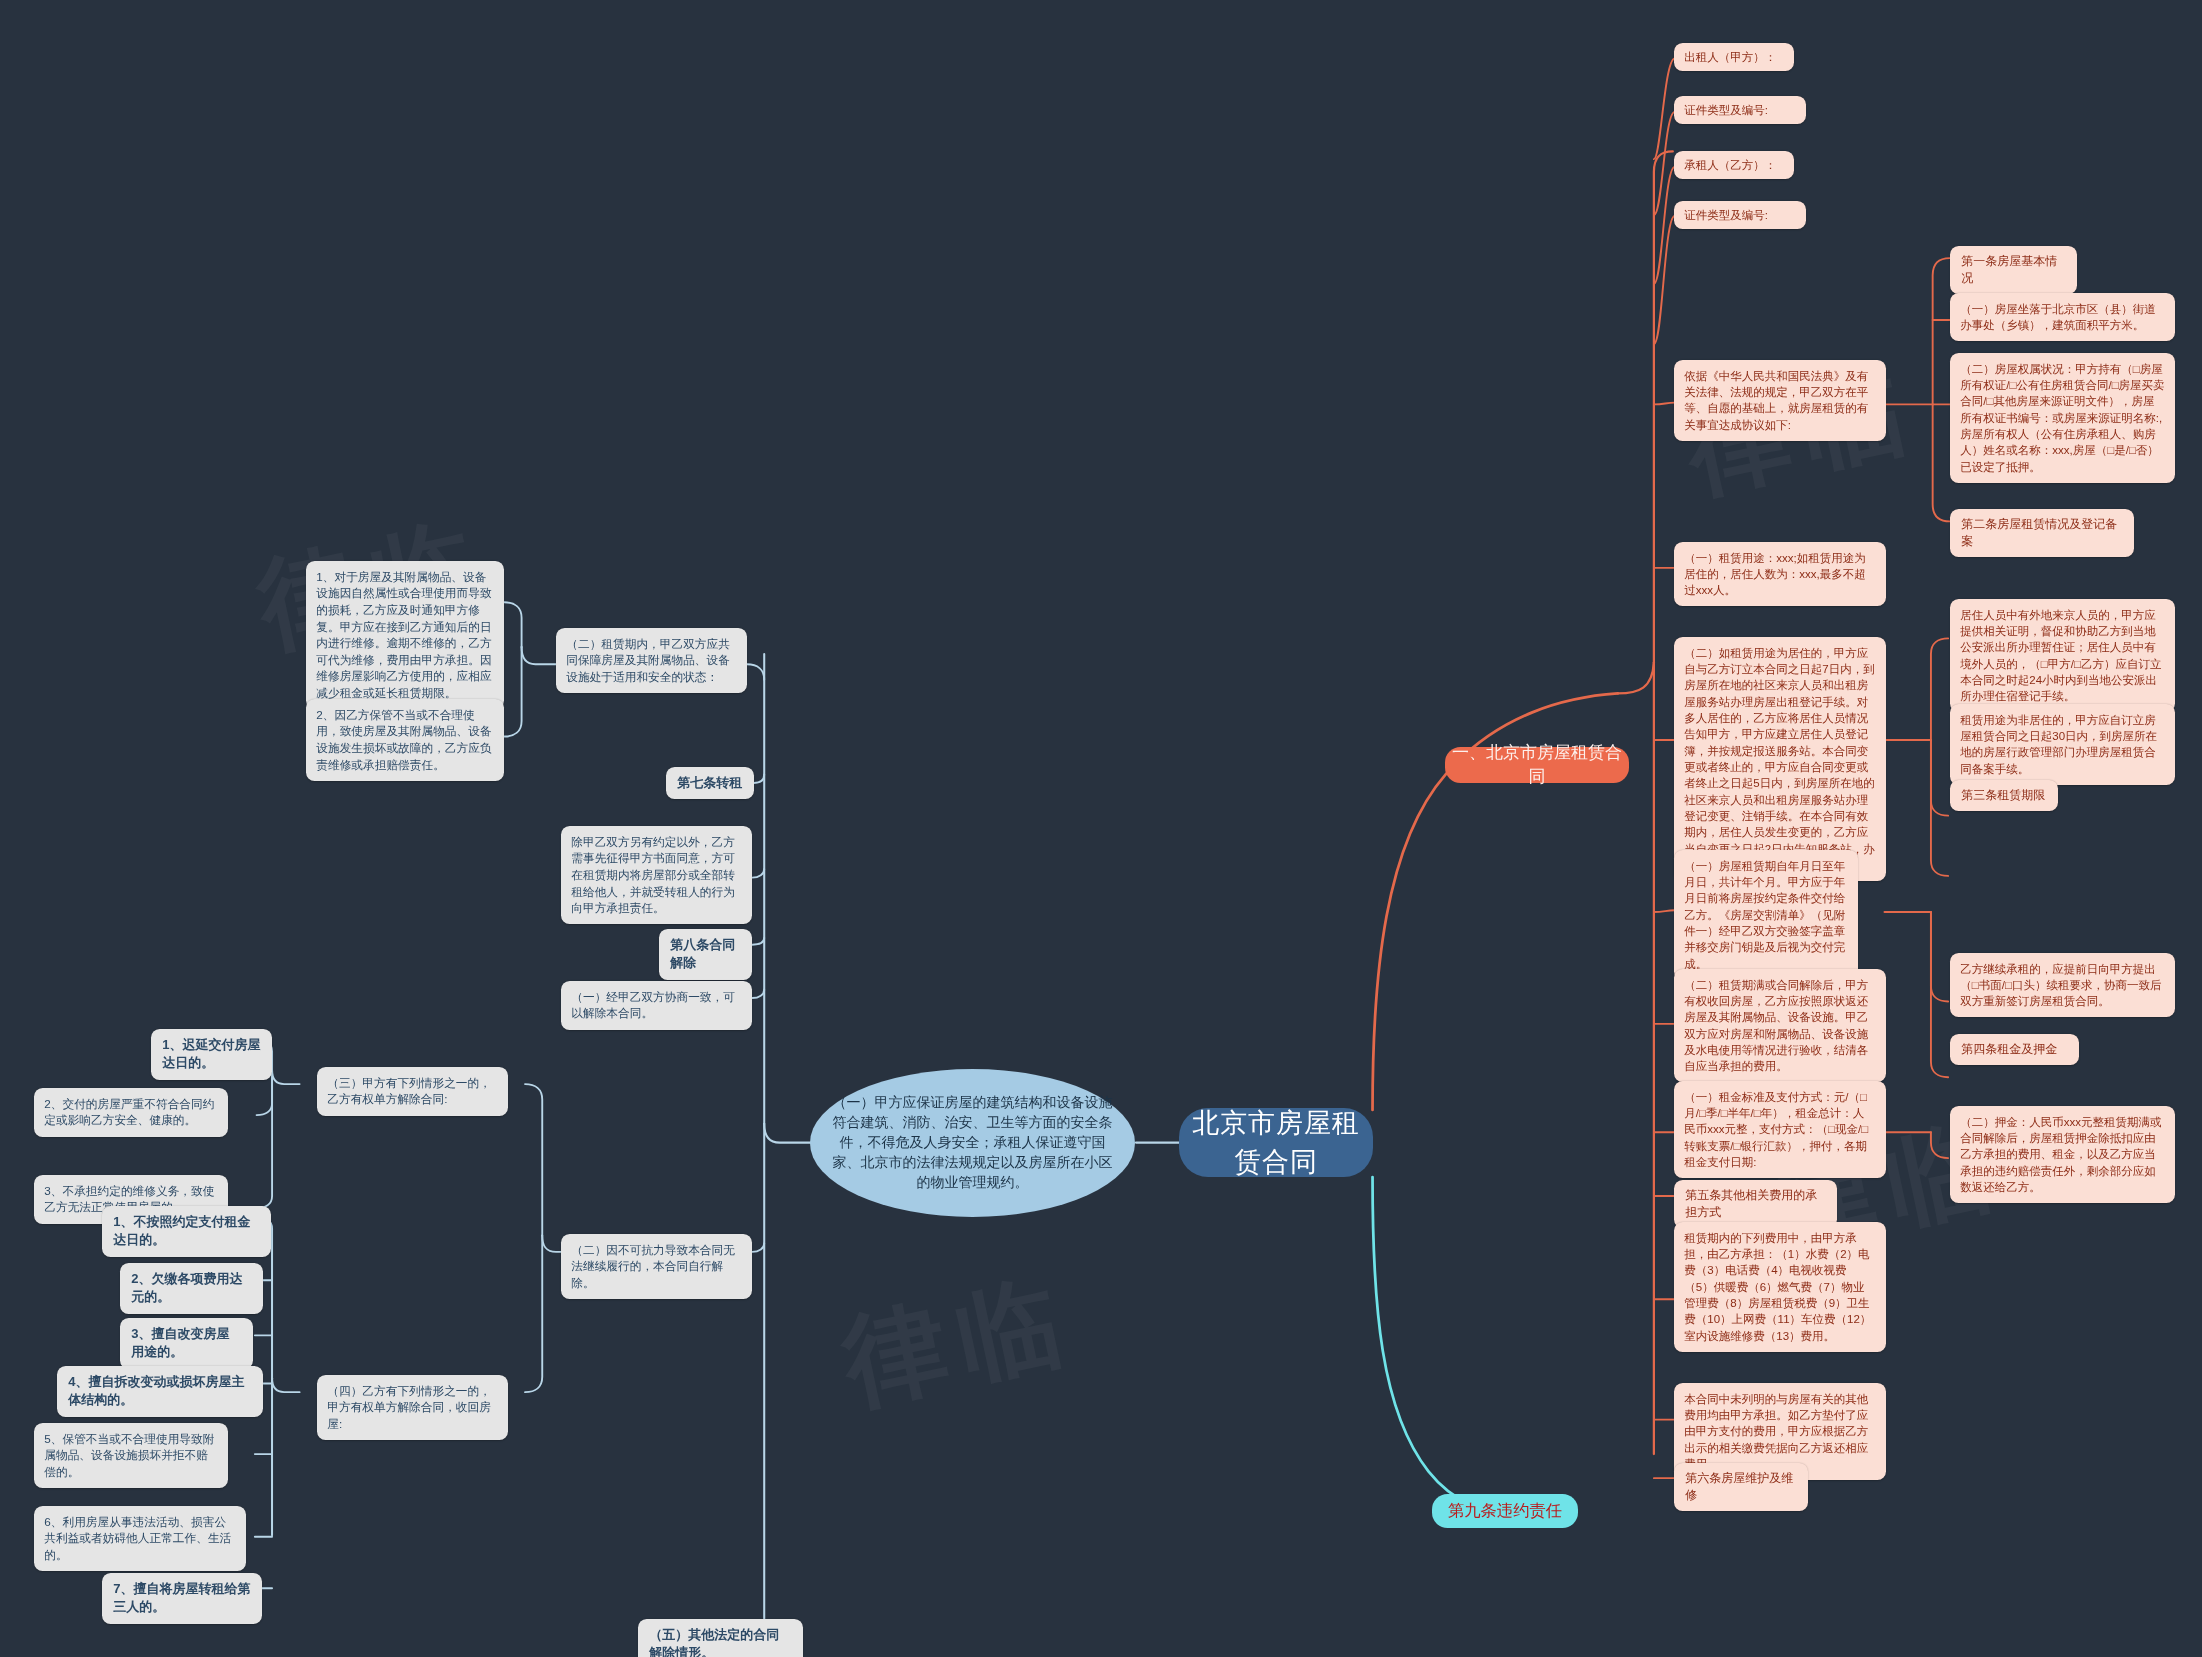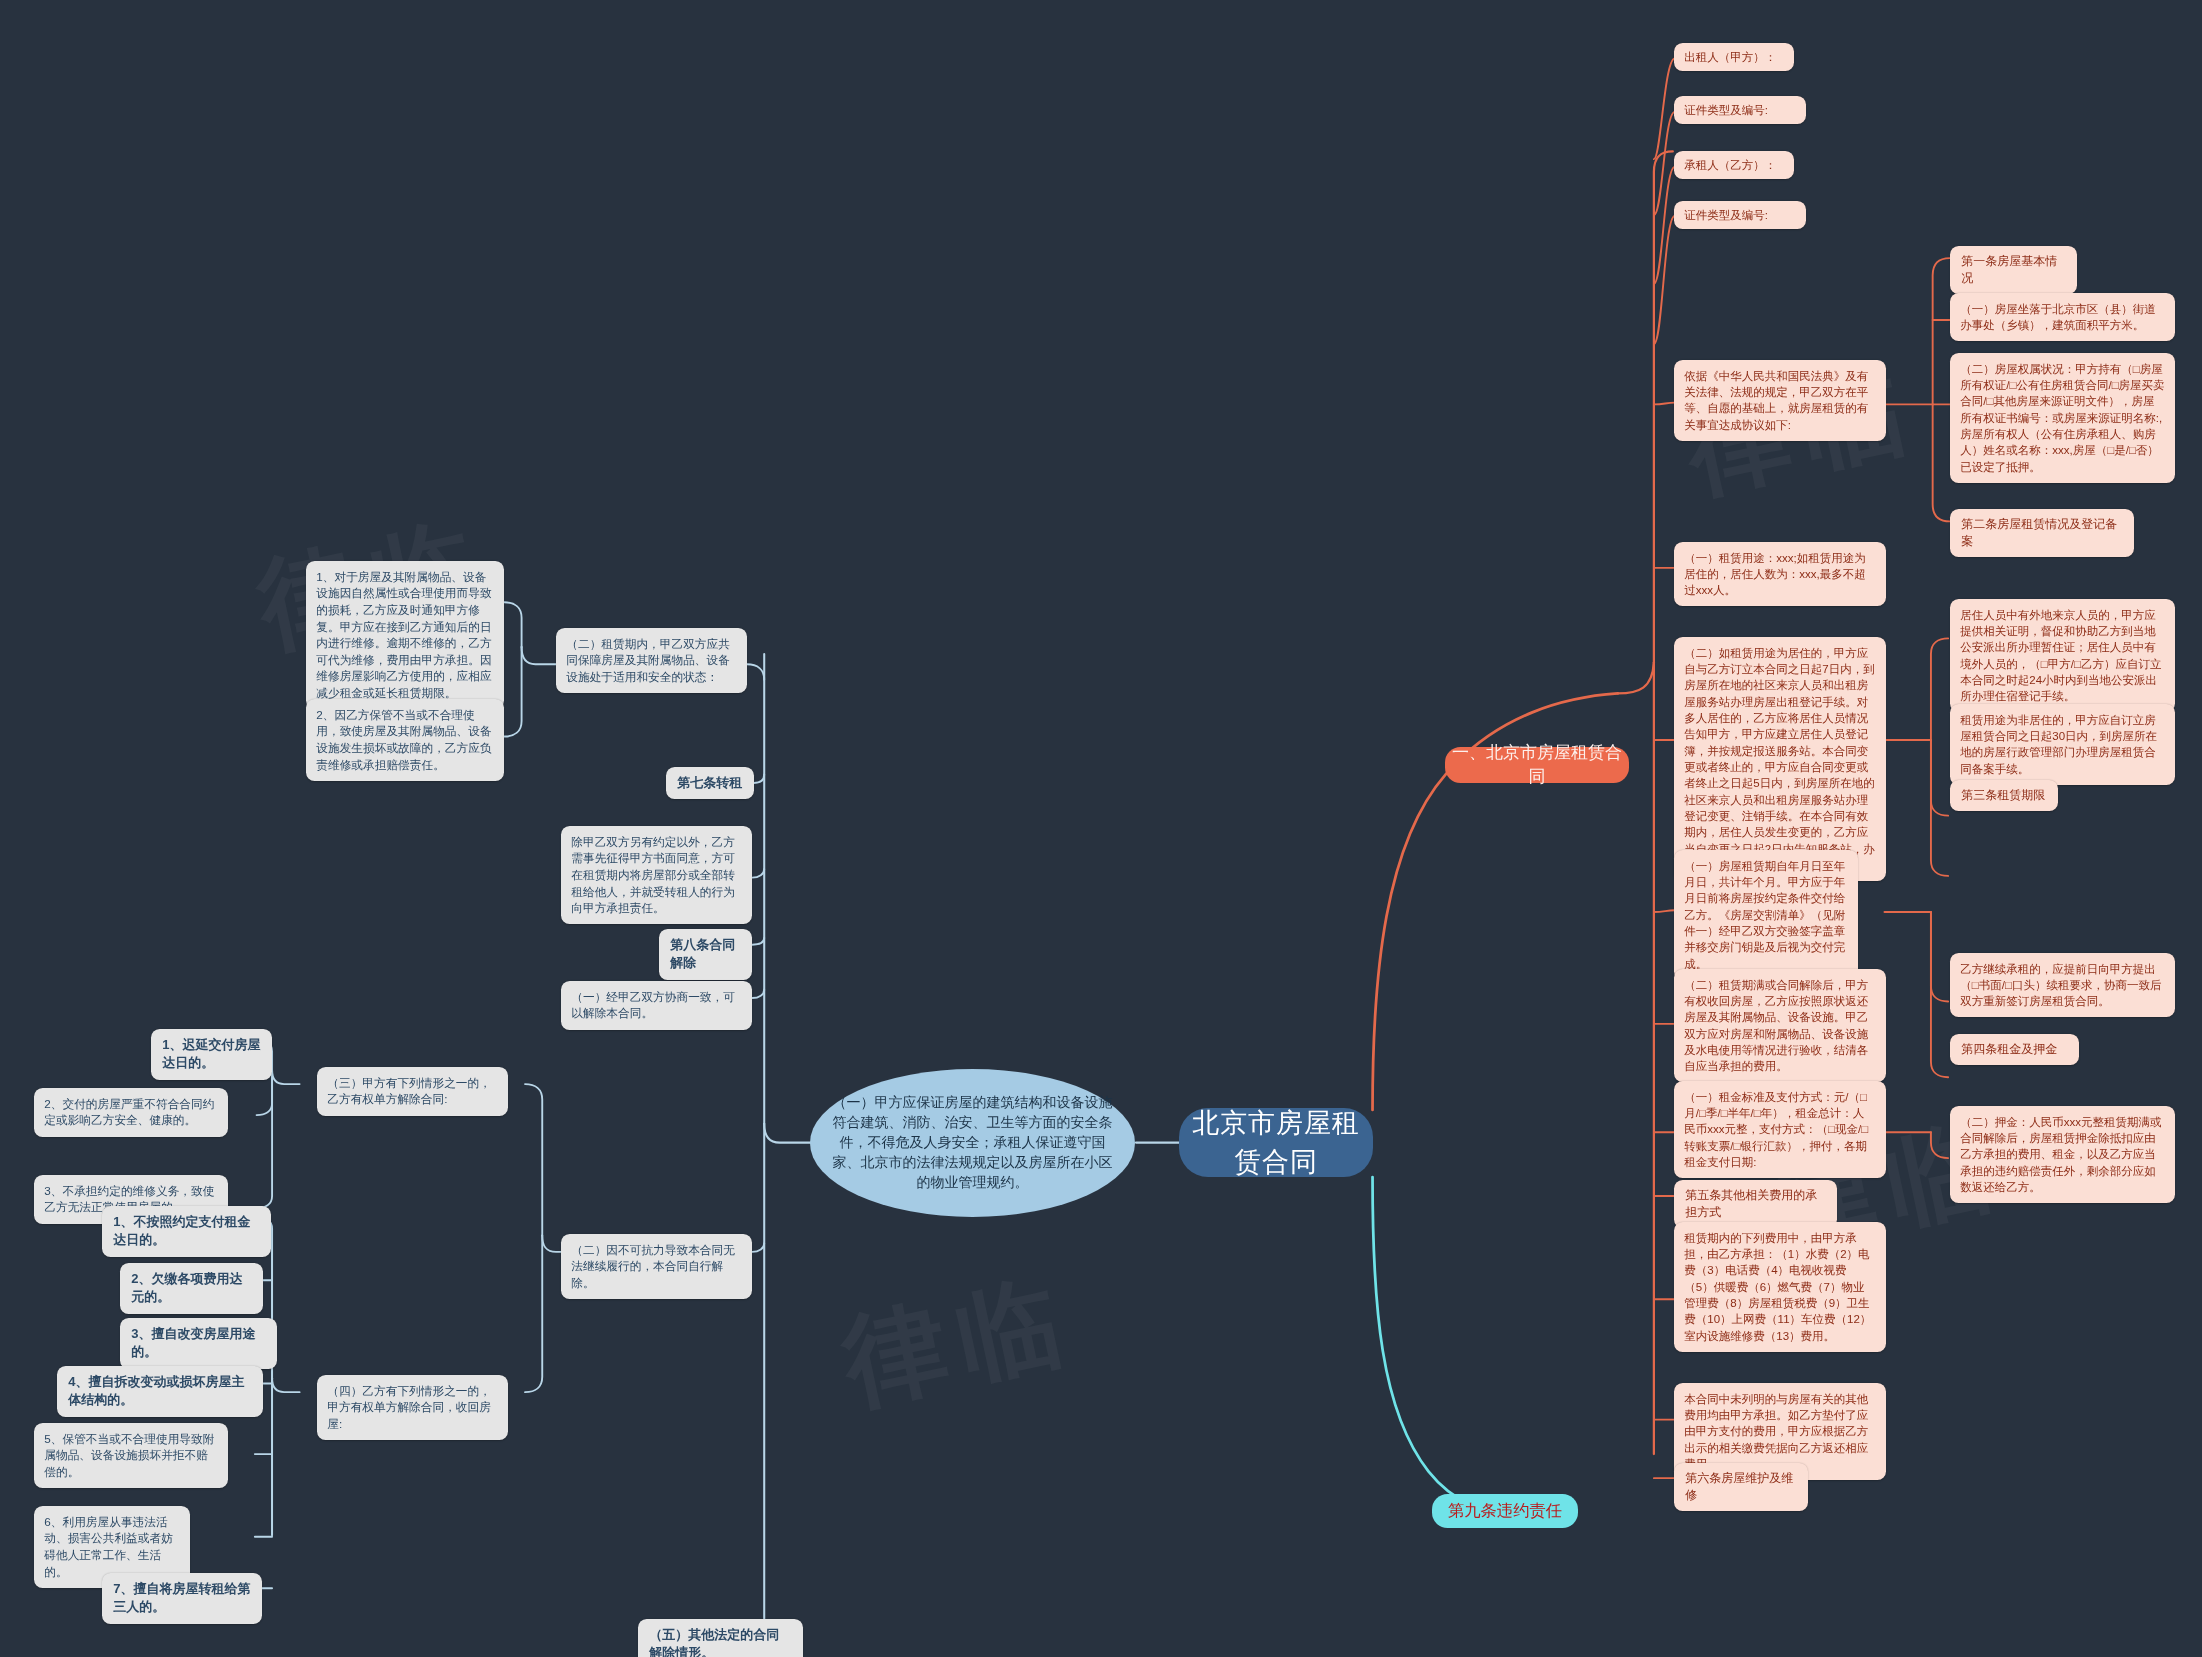--- a/index.html
+++ b/index.html
@@ -252,20 +252,20 @@
   <div class="node card-blue" style="left:317px;top:1067px;width:191px;">（三）甲方有下列情形之一的，乙方有权单方解除合同:</div>
   <div class="node card-blue" style="left:317px;top:1375px;width:191px;">（四）乙方有下列情形之一的，甲方有权单方解除合同，收回房屋:</div>
   <div class="node card-blue small" style="left:638px;top:1619px;width:165px;">（五）其他法定的合同解除情形。</div>
 
   <div class="node card-blue small" style="left:131px;top:1029px;width:121px;margin-left:20px;">1、迟延交付房屋达日的。</div>
   <div class="node card-blue" style="left:34px;top:1088px;width:194px;">2、交付的房屋严重不符合合同约定或影响乙方安全、健康的。</div>
   <div class="node card-blue" style="left:34px;top:1175px;width:194px;">3、不承担约定的维修义务，致使乙方无法正常使用房屋的。</div>
 
   <div class="node card-blue small" style="left:102px;top:1206px;width:169px;">1、不按照约定支付租金达日的。</div>
   <div class="node card-blue small" style="left:120px;top:1263px;width:143px;">2、欠缴各项费用达元的。</div>
-  <div class="node card-blue small" style="left:120px;top:1318px;width:157px;">3、擅自改变房屋用途的。</div>
+  <div class="node card-blue small" style="left:120px;top:1318px;width:133px;">3、擅自改变房屋用途的。</div>
   <div class="node card-blue small" style="left:57px;top:1366px;width:206px;">4、擅自拆改变动或损坏房屋主体结构的。</div>
   <div class="node card-blue" style="left:34px;top:1423px;width:194px;">5、保管不当或不合理使用导致附属物品、设备设施损坏并拒不赔偿的。</div>
-  <div class="node card-blue" style="left:34px;top:1506px;width:156px;">6、利用房屋从事违法活动、损害公共利益或者妨碍他人正常工作、生活的。</div>
+  <div class="node card-blue" style="left:34px;top:1506px;width:212px;">6、利用房屋从事违法活动、损害公共利益或者妨碍他人正常工作、生活的。</div>
   <div class="node card-blue small" style="left:102px;top:1573px;width:160px;">7、擅自将房屋转租给第三人的。</div>
 
 </div>
 
 
 </body></html>

